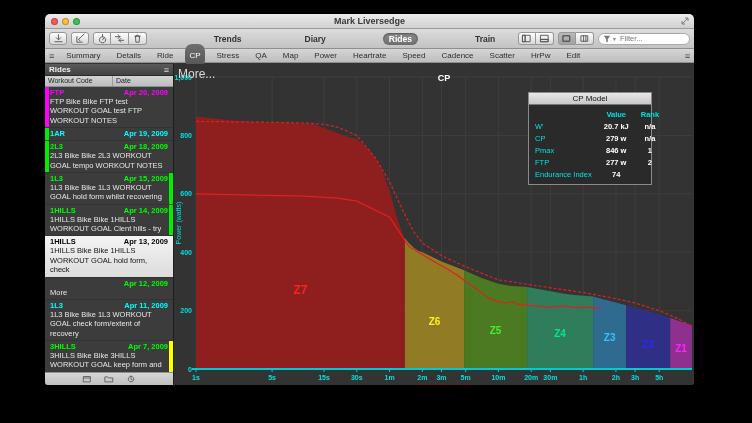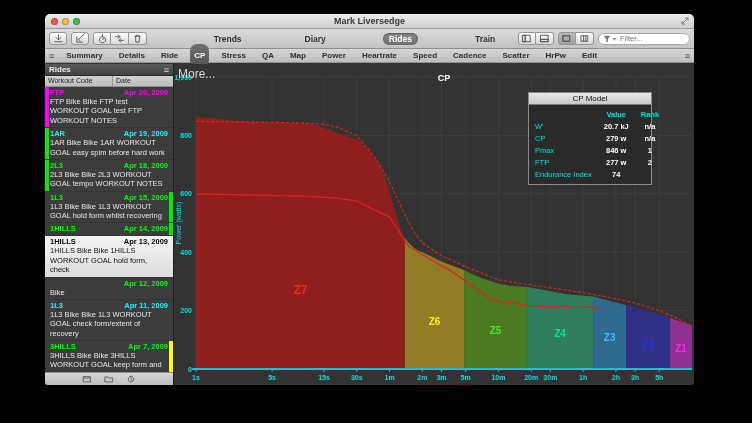--- a/index.html
+++ b/index.html
@@ -26,21 +26,21 @@
   .tbtn.sel{background:linear-gradient(#b9b9b9,#a2a2a2);}
   .maintabs{display:flex;align-items:center;gap:7px;margin:0 auto;}
   .maintab{font-size:8.5px;font-weight:bold;color:#333;padding:1px 6px;border-radius:7px;margin-left:44px;}
   .maintab.active{background:linear-gradient(#8a8a8a,#6f6f6f);color:#fff;box-shadow:inset 0 1px 2px rgba(0,0,0,.4);}
   .filter{width:92px;height:12px;background:#fff;border:1px solid #aaa;border-radius:7px;
           display:flex;align-items:center;padding:0 4px;gap:2px;font-size:7.5px;color:#999;}
   .filter input{border:0;outline:0;width:60px;font-size:7.5px;color:#555;background:transparent;}
   
   .tabbar{height:14px;background:linear-gradient(#d6d6d6,#bdbdbd);border-bottom:1px solid #8f8f8f;
           display:flex;align-items:center;padding:0 4px;gap:8px;}
-  .vtab{font-size:8px;font-weight:bold;color:#2e2e2e;padding:7px 4px;border-radius:7px;}
+  .vtab{font-size:8px;font-weight:normal;color:#2e2e2e;padding:7px 4px;border-radius:7px;}
   .vtab.active{background:linear-gradient(#6e6e6e,#555);color:#fff;}
   .burger{font-size:9px;color:#444;line-height:14px;}
   .tabspace{flex:1;}
   
   .content{position:absolute;top:50px;bottom:0;left:0;right:0;display:flex;}
   .sidebar{width:129px;background:#3c3c3c;border-right:1px solid #1e1e1e;display:flex;flex-direction:column;}
   .sb-head{height:12px;background:linear-gradient(#5a5a5a,#424242);color:#f0f0f0;font-size:8px;font-weight:bold;
            display:flex;align-items:center;padding:0 4px;border-bottom:1px solid #2a2a2a;}
   .sb-head .burger{color:#ddd;margin-left:auto;line-height:12px;}
   .sb-cols{height:11px;background:linear-gradient(#d2d2d2,#bdbdbd);display:flex;font-size:7px;color:#222;
@@ -201,21 +201,20 @@
                 <span style="color: rgb(255, 0, 255);">Apr 20, 2009</span>
               </div>
               <div class="desc">FTP Bike Bike FTP test WORKOUT GOAL test FTP  WORKOUT NOTES</div>
               <span class="cbar left" style="background: rgb(255, 0, 255);"></span>
             </div>
             <div class="row">
               <div class="l1">
                 <span style="color: rgb(0, 255, 255);">1AR</span>
                 <span style="color: rgb(0, 255, 255);">Apr 19, 2009</span>
               </div>
-              <div class="desc">1AR Bike Bike 1AR WORKOUT GOAL easy spim before hard work</div>
               <span class="cbar left" style="background: rgb(0, 238, 0);"></span>
             </div>
             <div class="row">
               <div class="l1">
                 <span style="color: rgb(0, 255, 0);">2L3</span>
                 <span style="color: rgb(0, 255, 0);">Apr 18, 2009</span>
               </div>
               <div class="desc">2L3 Bike Bike 2L3 WORKOUT GOAL tempo WORKOUT NOTES</div>
               <span class="cbar left" style="background: rgb(0, 238, 0);"></span>
             </div>
@@ -225,35 +224,36 @@
                 <span style="color: rgb(0, 255, 0);">Apr 15, 2009</span>
               </div>
               <div class="desc">1L3 Bike Bike 1L3 WORKOUT GOAL hold form whilst recovering</div>
               <span class="cbar right" style="background: rgb(0, 238, 0);"></span>
             </div>
             <div class="row">
               <div class="l1">
                 <span style="color: rgb(0, 255, 0);">1HILLS</span>
                 <span style="color: rgb(0, 255, 0);">Apr 14, 2009</span>
               </div>
+              <div class="desc">1HILLS Bike Bike 1HILLS WORKOUT GOAL Clent hills - try</div>
               <span class="cbar right" style="background: rgb(0, 238, 0);"></span>
             </div>
             <div class="row selected">
               <div class="l1">
                 <span style="color: rgb(0, 0, 0);">1HILLS</span>
                 <span style="color: rgb(0, 0, 0);">Apr 13, 2009</span>
               </div>
               <div class="desc">1HILLS Bike Bike 1HILLS WORKOUT GOAL hold form, check</div>
             </div>
             <div class="row">
               <div class="l1">
                 <span style="color: rgb(0, 255, 0);"></span>
                 <span style="color: rgb(0, 255, 0);">Apr 12, 2009</span>
               </div>
-              <div class="desc">Bike</div>
+              <div class="desc">More</div>
             </div>
             <div class="row">
               <div class="l1">
                 <span style="color: rgb(0, 255, 255);">1L3</span>
                 <span style="color: rgb(0, 255, 255);">Apr 11, 2009</span>
               </div>
               <div class="desc">1L3 Bike Bike 1L3 WORKOUT GOAL check form/extent of recovery</div>
             </div>
             <div class="row">
               <div class="l1">

